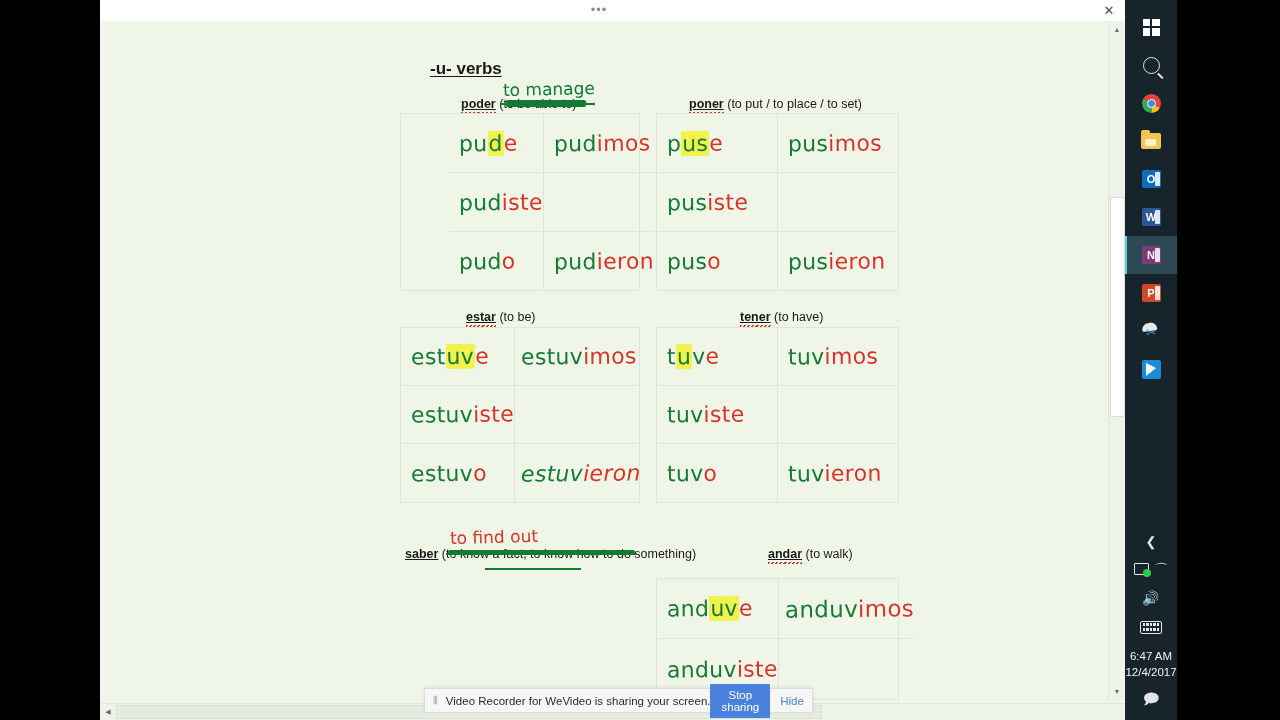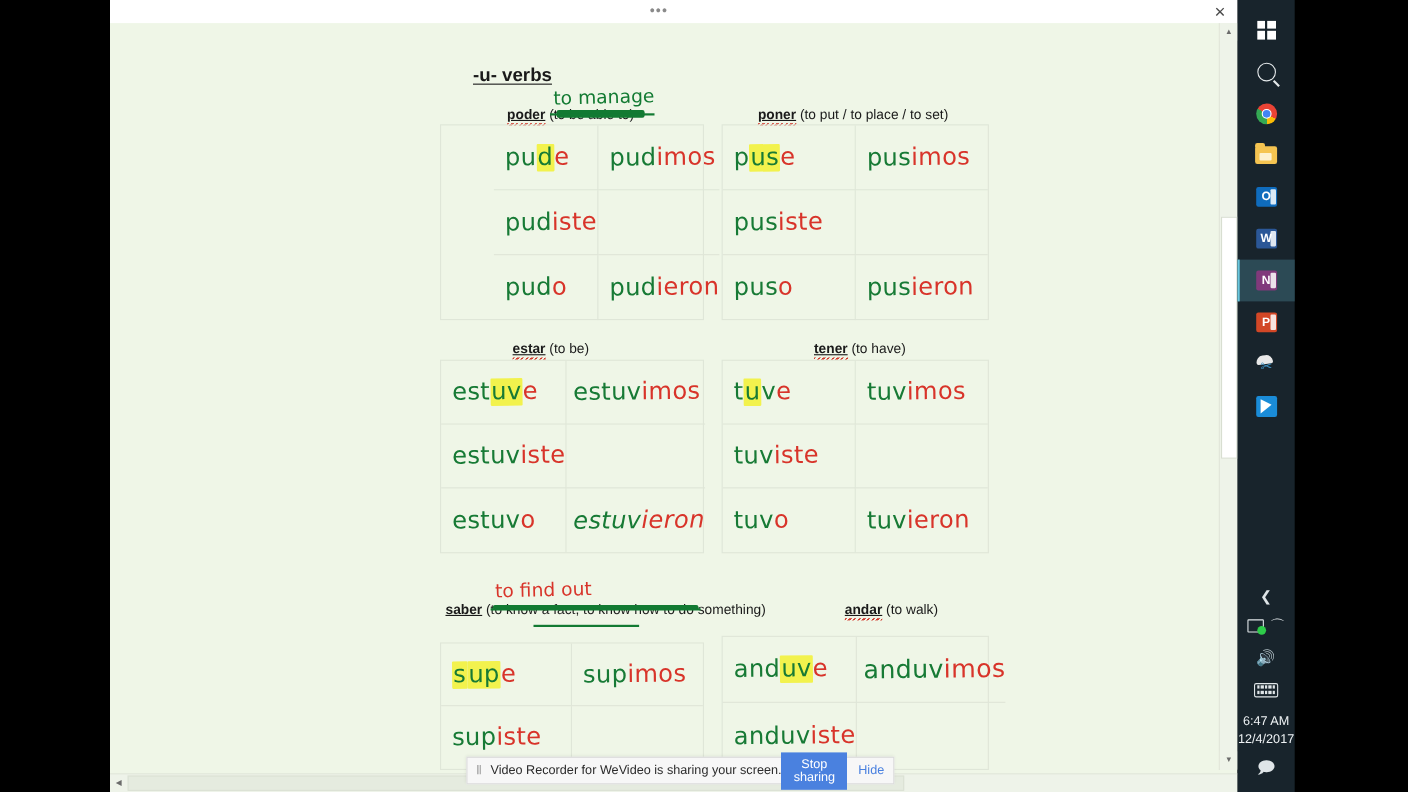--- a/index.html
+++ b/index.html
@@ -329,32 +329,20 @@
 
       <div class="verb-head" style="left:305px;top:492px;">
         <span class="vb">saber</span>
         <span class="tr">(to know a fact, to know how to do something)</span>
       </div>
       <div class="blob" style="left:348px;top:495px;width:187px;height:4px;"></div>
       <div class="thinline" style="left:346px;top:498px;width:191px;"></div>
       <div class="thinline" style="left:385px;top:513px;width:96px;"></div>
       <div class="hand red" style="left:350px;top:472px;font-size:17px;">to find out</div>
 
-      <div class="tbl" style="left:300px;top:529px;width:240px;height:116px;">
-        <div class="cell" style="height:57px;">
-          <span class="word"><span class="g hl">s</span><span class="g hl">up</span><span class="r">e</span></span>
-        </div>
-        <div class="cell" style="height:57px;">
-          <span class="word"><span class="g">sup</span><span class="r">imos</span></span>
-        </div>
-        <div class="cell lastrow" style="height:57px;">
-          <span class="word"><span class="g">sup</span><span class="r">iste</span></span>
-        </div>
-        <div class="cell lastrow" style="height:57px;"></div>
-      </div>
 
       <div class="verb-head" style="left:635px;top:492px;margin-left:33px;">
         <span class="vb squig">andar</span>
         <span class="tr">(to walk)</span>
       </div>
       <div class="tbl" style="left:556px;top:523px;width:243px;height:122px;">
         <div class="cell" style="height:60px;">
           <span class="word"><span class="g">and</span><span class="g hl">uv</span><span class="r">e</span></span>
         </div>
         <div class="cell" style="height:60px;padding-left:6px;">

